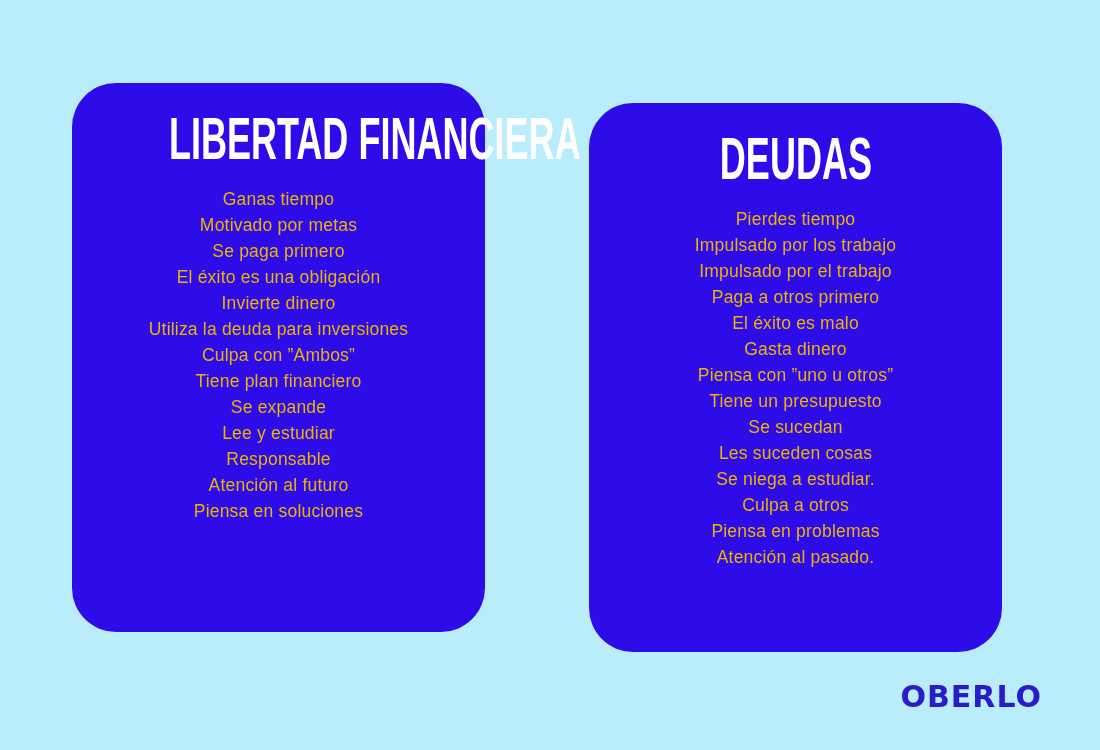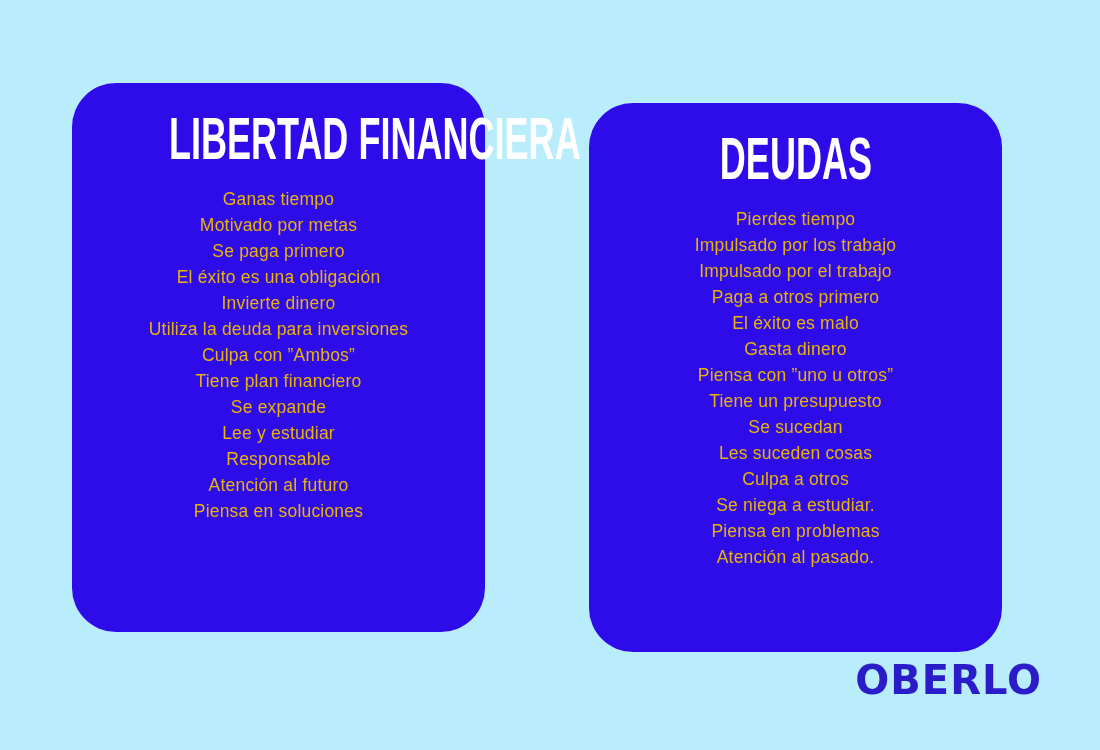--- a/index.html
+++ b/index.html
@@ -56,24 +56,24 @@
   .card-item {
     font-size: 17.5px;
     line-height: 26px;
     color: #eab308;
     letter-spacing: 0.2px;
   }
 
   .logo {
     position: absolute;
     right: 58px;
-    bottom: 47px;
+    bottom: 36px;
     font-family: "DejaVu Sans", sans-serif;
     font-weight: 900;
-    font-size: 40px;
+    font-size: 30px;
     letter-spacing: 1px;
     color: #2a1cc8;
     margin-top: 10px;
   }
 </style>
 </head>
 <body>
 
 <div class="page">
 
@@ -106,22 +106,22 @@
         <div class="card-item">Pierdes tiempo</div>
         <div class="card-item">Impulsado por los trabajo</div>
         <div class="card-item">Impulsado por el trabajo</div>
         <div class="card-item">Paga a otros primero</div>
         <div class="card-item">El éxito es malo</div>
         <div class="card-item">Gasta dinero</div>
         <div class="card-item">Piensa con ”uno u otros”</div>
         <div class="card-item">Tiene un presupuesto</div>
         <div class="card-item">Se sucedan</div>
         <div class="card-item">Les suceden cosas</div>
+        <div class="card-item">Se niega a estudiar.</div>
         <div class="card-item">Culpa a otros</div>
-        <div class="card-item">Se niega a estudiar.</div>
         <div class="card-item">Piensa en problemas</div>
         <div class="card-item">Atención al pasado.</div>
       </div>
   </div>
 
   <div class="logo">OBERLO</div>
 
 </div>
 
 </body></html>

